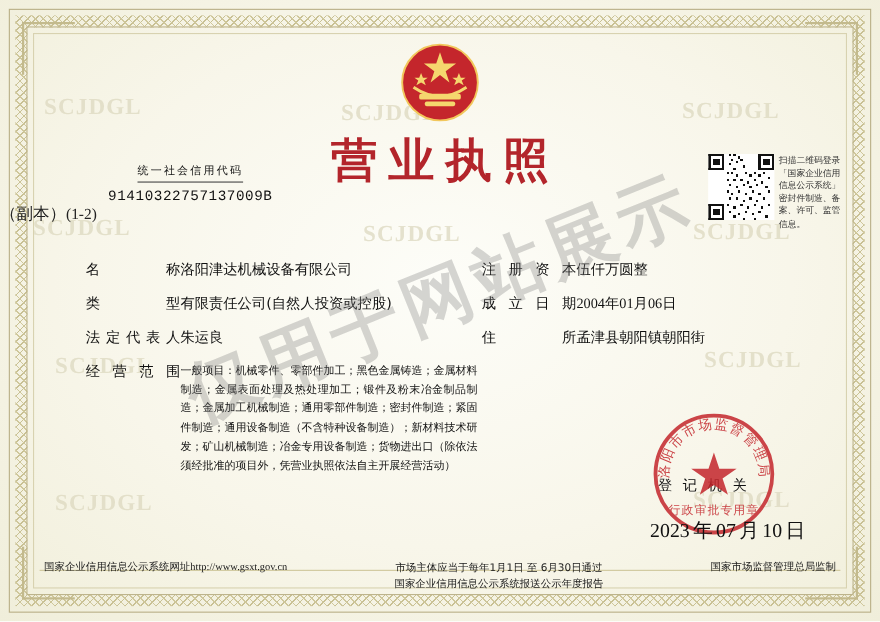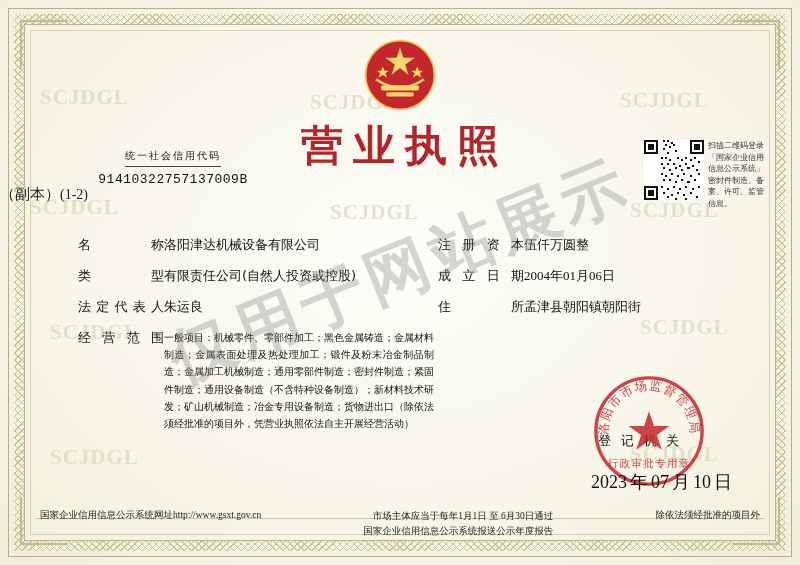--- a/index.html
+++ b/index.html
@@ -267,23 +267,22 @@
     color: #1a1a1a;
     font-family: "DejaVu Sans", sans-serif;
   }
   .footer-line {
     position: absolute;
     left: 36px; right: 36px;
     bottom: 46px;
     border-top: 1px solid #cfc79b;
   }
   .footer-center {
-    text-align: right;
+    text-align: center;
     line-height: 1.6;
-    font-family: Liberation Serif, serif;
   }
   .footer-left .url {
     font-family: "Liberation Serif", serif;
   }
 </style>
 </head>
 <body>
 
 <div class="license">
 
@@ -478,16 +477,16 @@
 
   <div class="footer-line"></div>
   <div class="footer">
     <div class="footer-left">
       <span>国家企业信用信息公示系统网址</span><span class="url">http://www.gsxt.gov.cn</span>
     </div>
     <div class="footer-center">
       <div>市场主体应当于每年1月1日 至 6月30日通过</div>
       <div>国家企业信用信息公示系统报送公示年度报告</div>
     </div>
-    <div class="footer-right">除依法须经批准的项目外</div>
+    <div class="footer-right">国家市场监督管理总局监制</div>
   </div>
 
 </div>
 
 </body></html>

